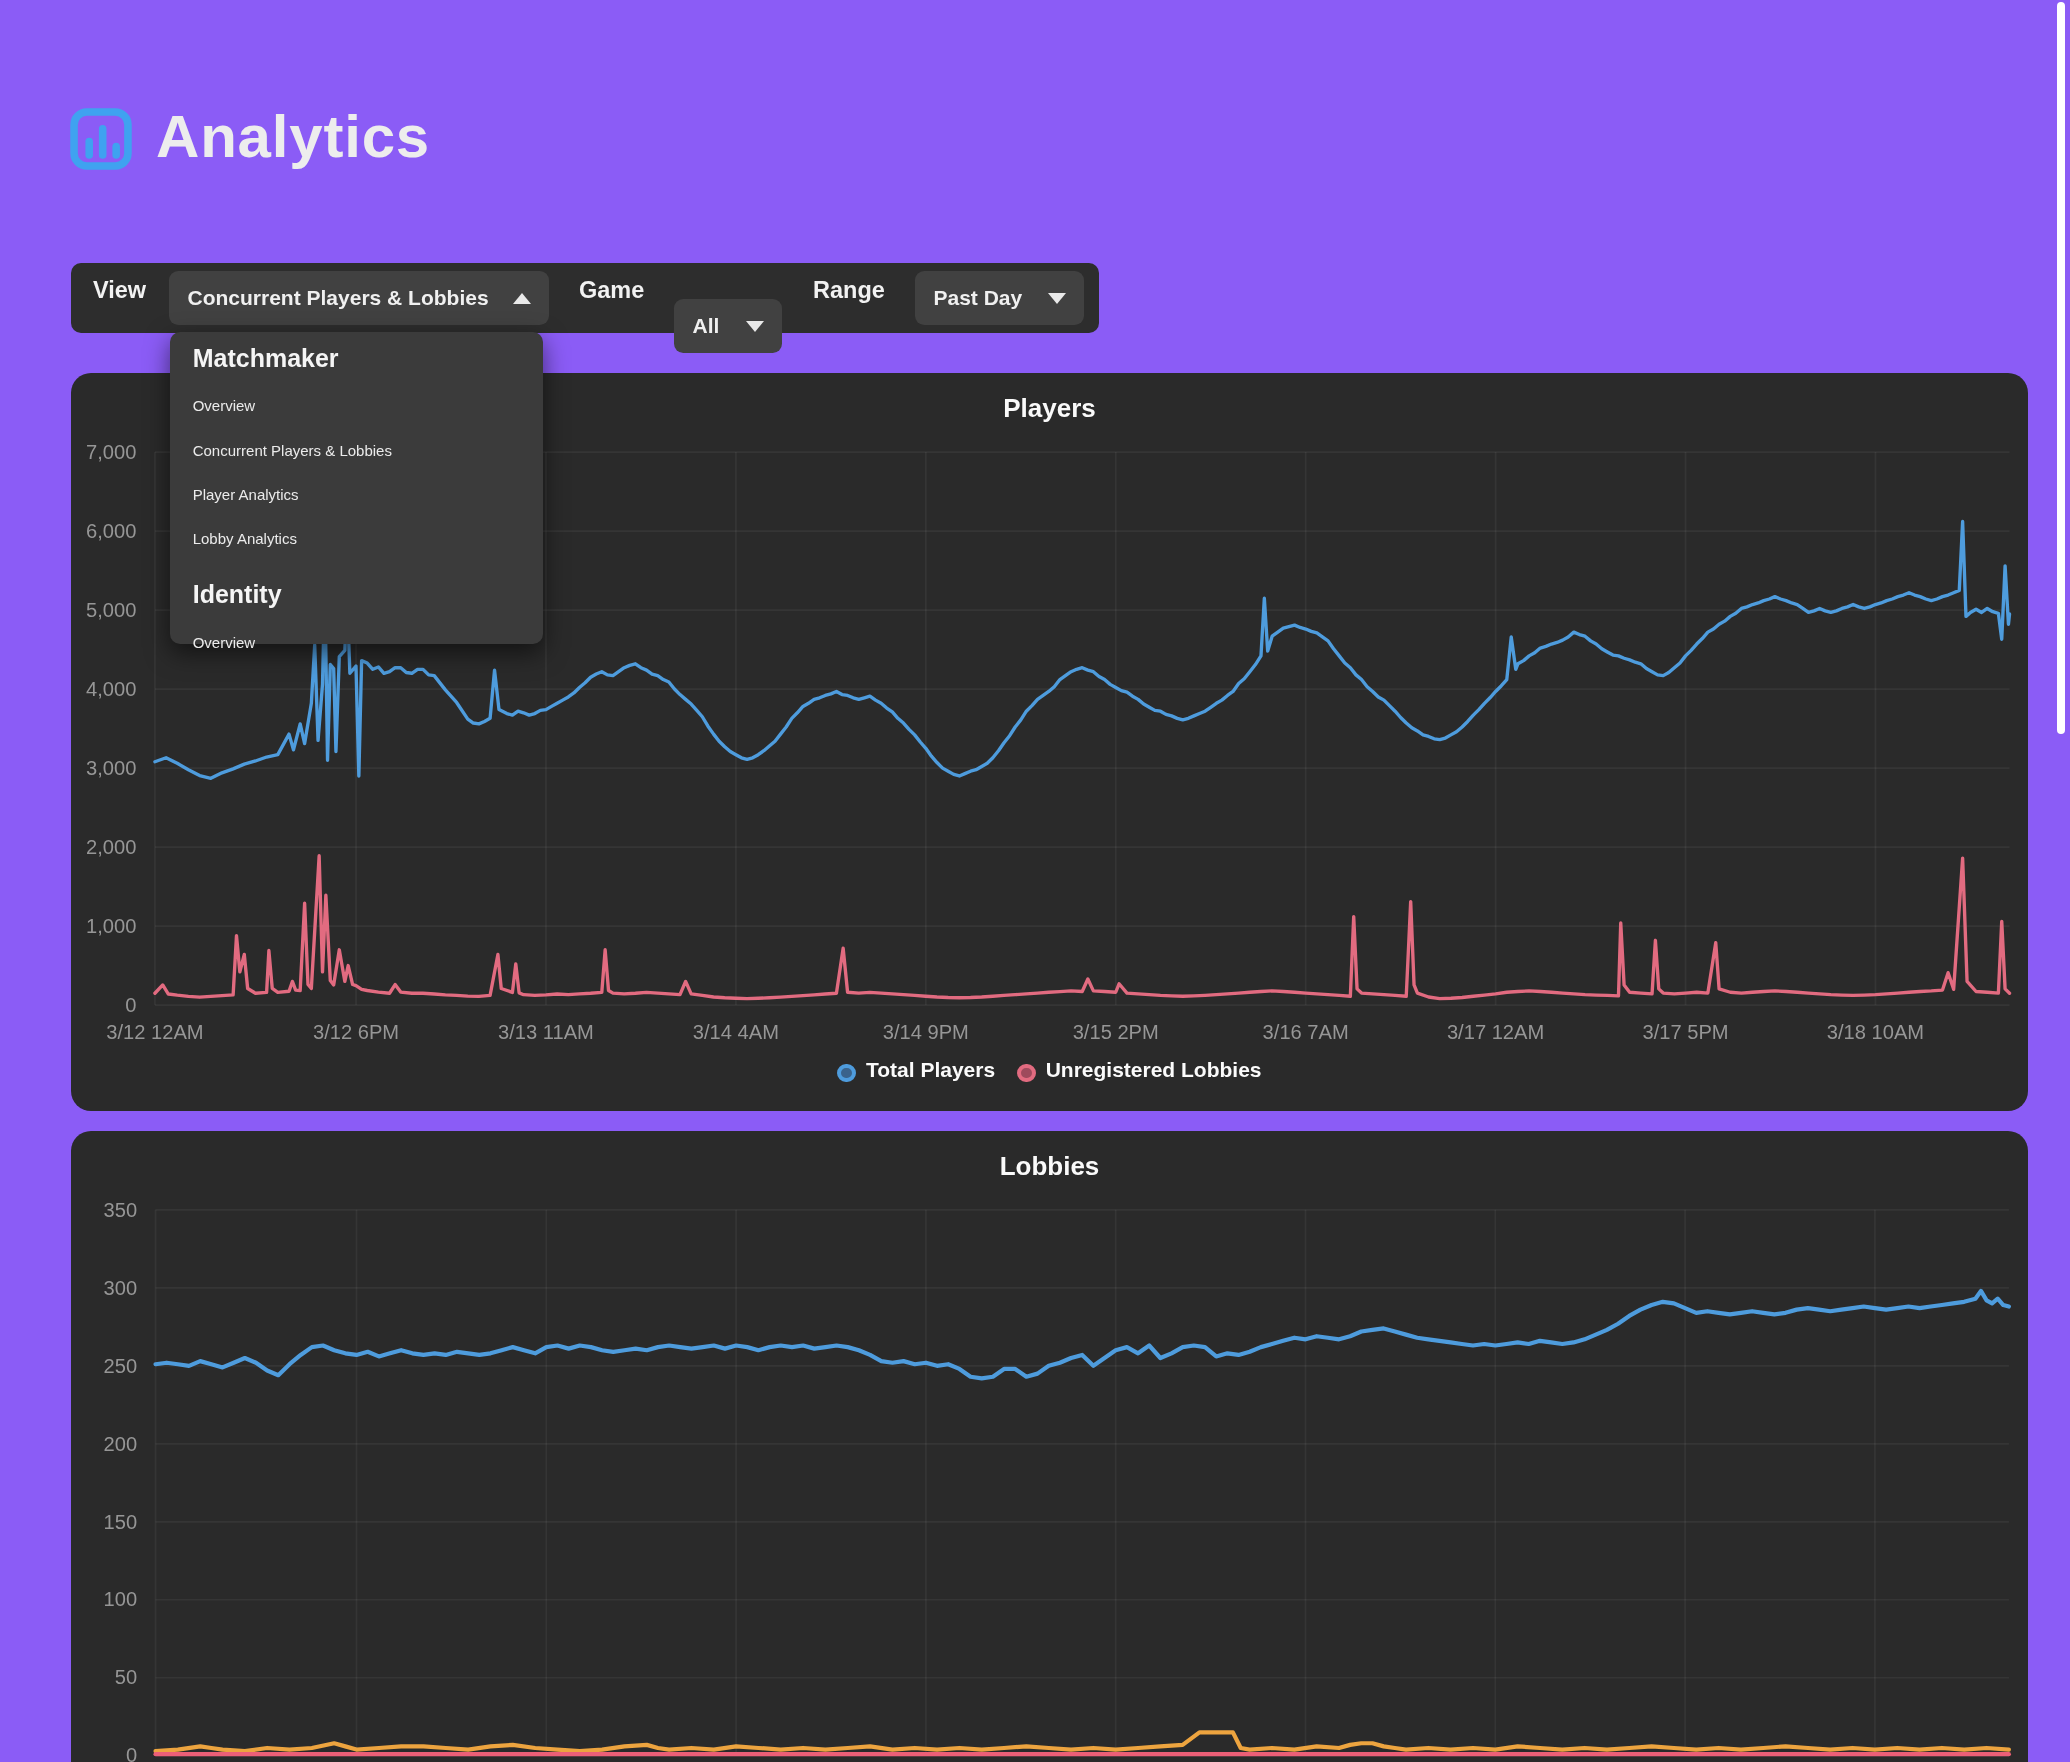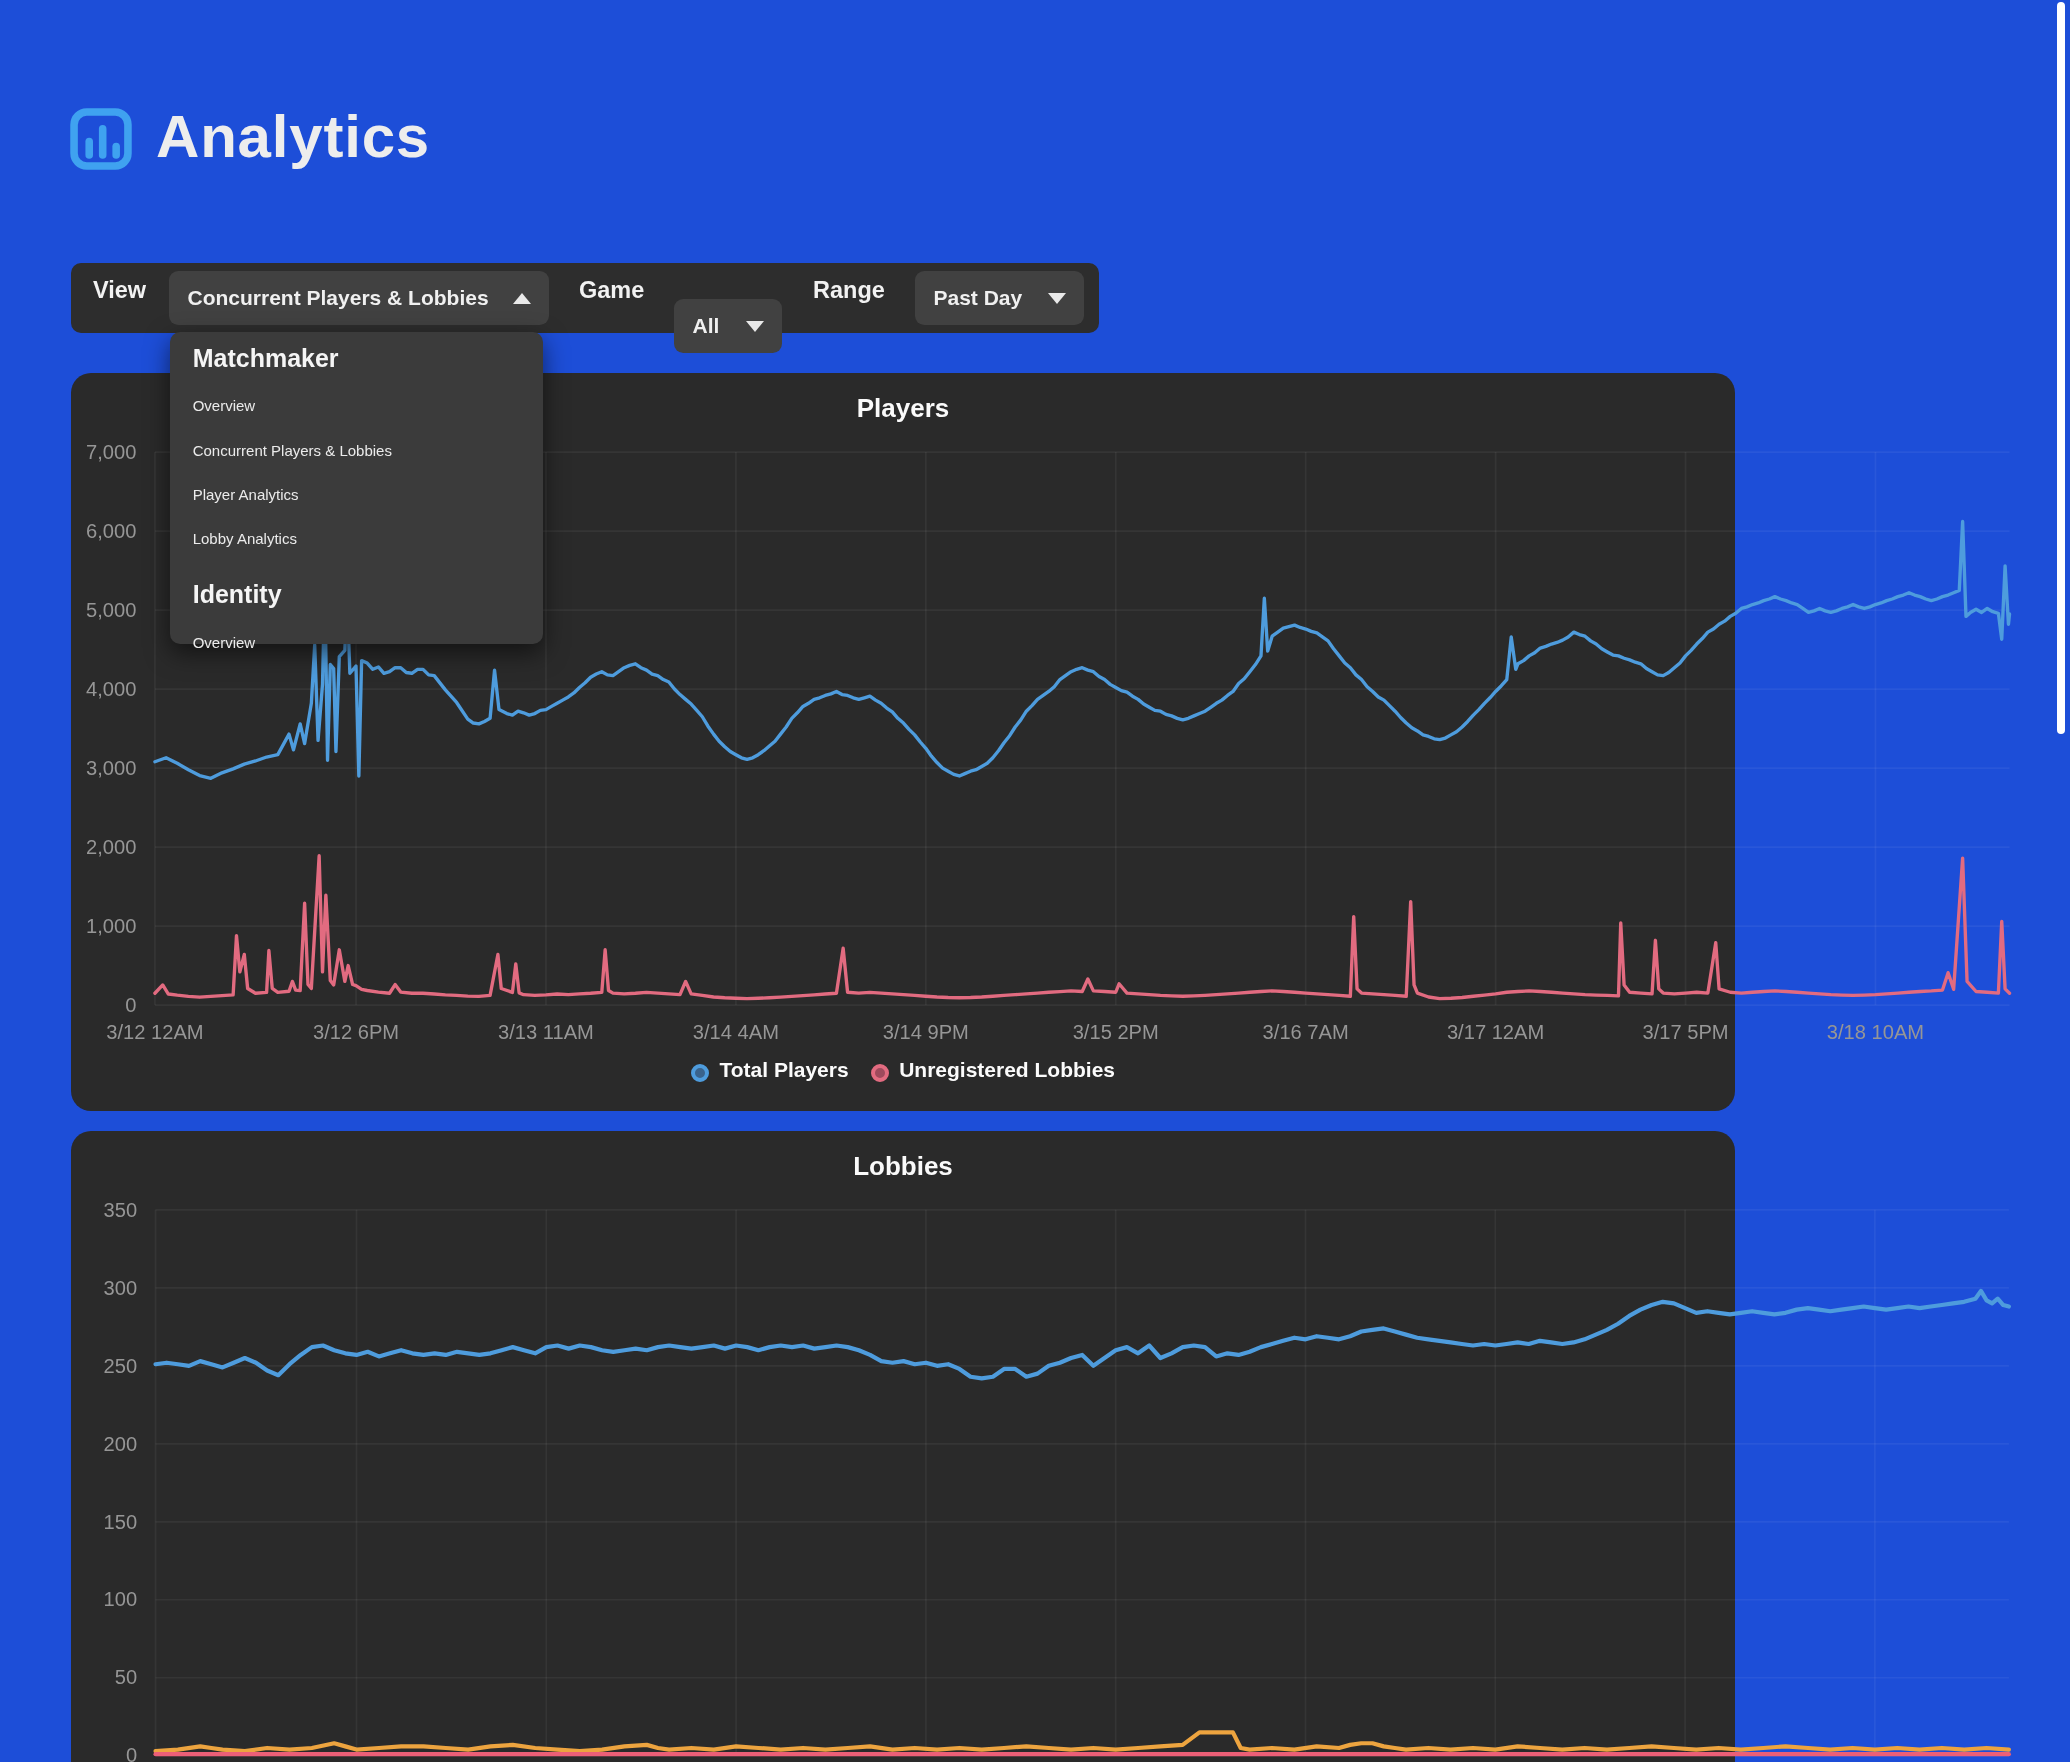--- a/index.html
+++ b/index.html
@@ -1,16 +1,16 @@
 <!DOCTYPE html>
 <html style="font-size:13.4px"><head>
 <meta charset="utf-8">
 <style>
   html,body{margin:0;padding:0;background:#0e0e0e;}
-  #screen{position:relative;width:2071px;height:1762px;background:#1d4ed8;overflow:hidden;
+  #screen{position:relative;width:2071px;height:1762px;background:#8b5cf6;overflow:hidden;
           font-family:"Liberation Sans","DejaVu Sans",sans-serif;color:#f1f1f1;}
   .abs{position:absolute;}
 
   
   #app-icon{left:69px;top:107px;width:64px;height:64px;}
   #page-title{left:156px;top:102px;font-size:60px;font-weight:bold;letter-spacing:0.8px;color:#ededed;}
 
   
   #toolbar{left:71px;top:263px;width:1028px;height:70px;background:#2d2d2d;border-radius:10px;}
   .tb-label{top:0;height:54px;display:flex;align-items:center;font-size:23.5px;font-weight:bold;color:#f2f2f2;}
@@ -21,21 +21,21 @@
   .caret.up{border-bottom:11px solid #e9e9e9;}
   .caret.down{border-top:11px solid #e9e9e9;}
 
   
   #view-menu{left:170px;top:332px;width:373px;height:312px;background:#3b3b3b;border-radius:10px;
              box-shadow:0 8.4px 25px rgba(0,0,0,0.55);z-index:20;}
   .menu-header{left:22.7px;width:327px;font-size:25px;font-weight:bold;color:#f5f5f5;}
   .menu-item{left:22.7px;width:327px;font-size:15px;font-weight:500;color:#ebebeb;cursor:pointer;}
 
   
-  .card{left:71px;width:1664px;background:#2a2a2a;border-radius:20px;}
+  .card{left:71px;width:1957px;background:#2a2a2a;border-radius:20px;}
   #players-card{top:373px;height:738px;}
   #lobbies-card{top:1131px;height:847px;}
   .chart-title{top:20px;left:0;width:100%;text-align:center;font-size:26px;font-weight:bold;color:#fafafa;}
 
   
   #players-legend{top:685px;left:0;width:100%;display:flex;justify-content:center;align-items:center;gap:22px;}
   .legend-item{display:flex;align-items:flex-end;gap:10px;cursor:pointer;}
   .legend-dot{width:18.5px;height:18.5px;border-radius:50%;box-sizing:border-box;border:4.2px solid transparent;}
   .legend-label{font-size:21px;font-weight:bold;color:#fbfbfb;}
 

